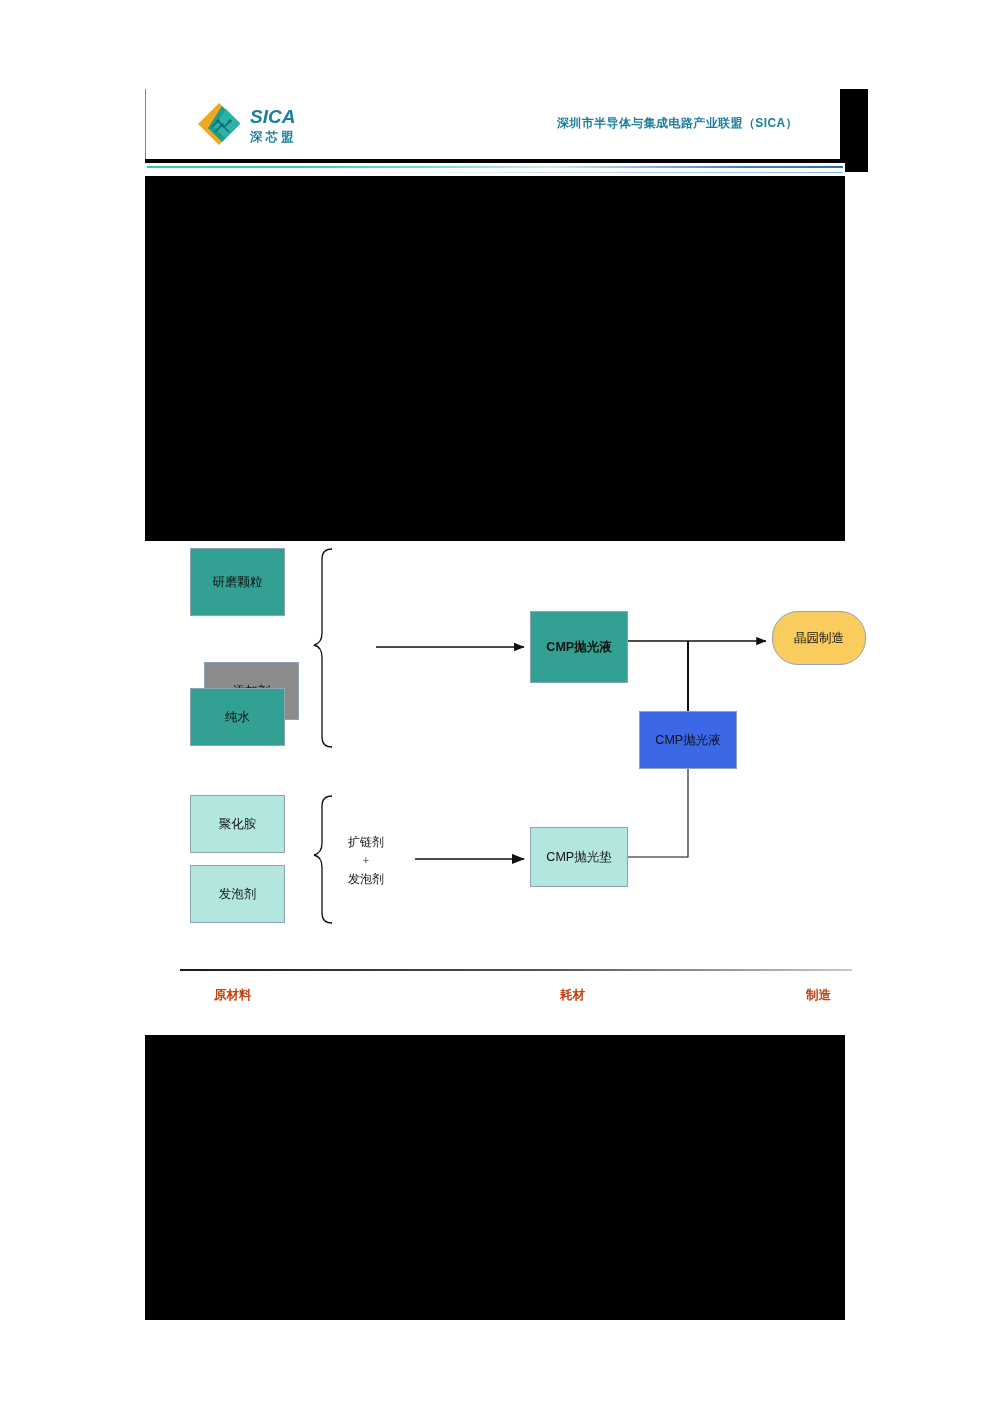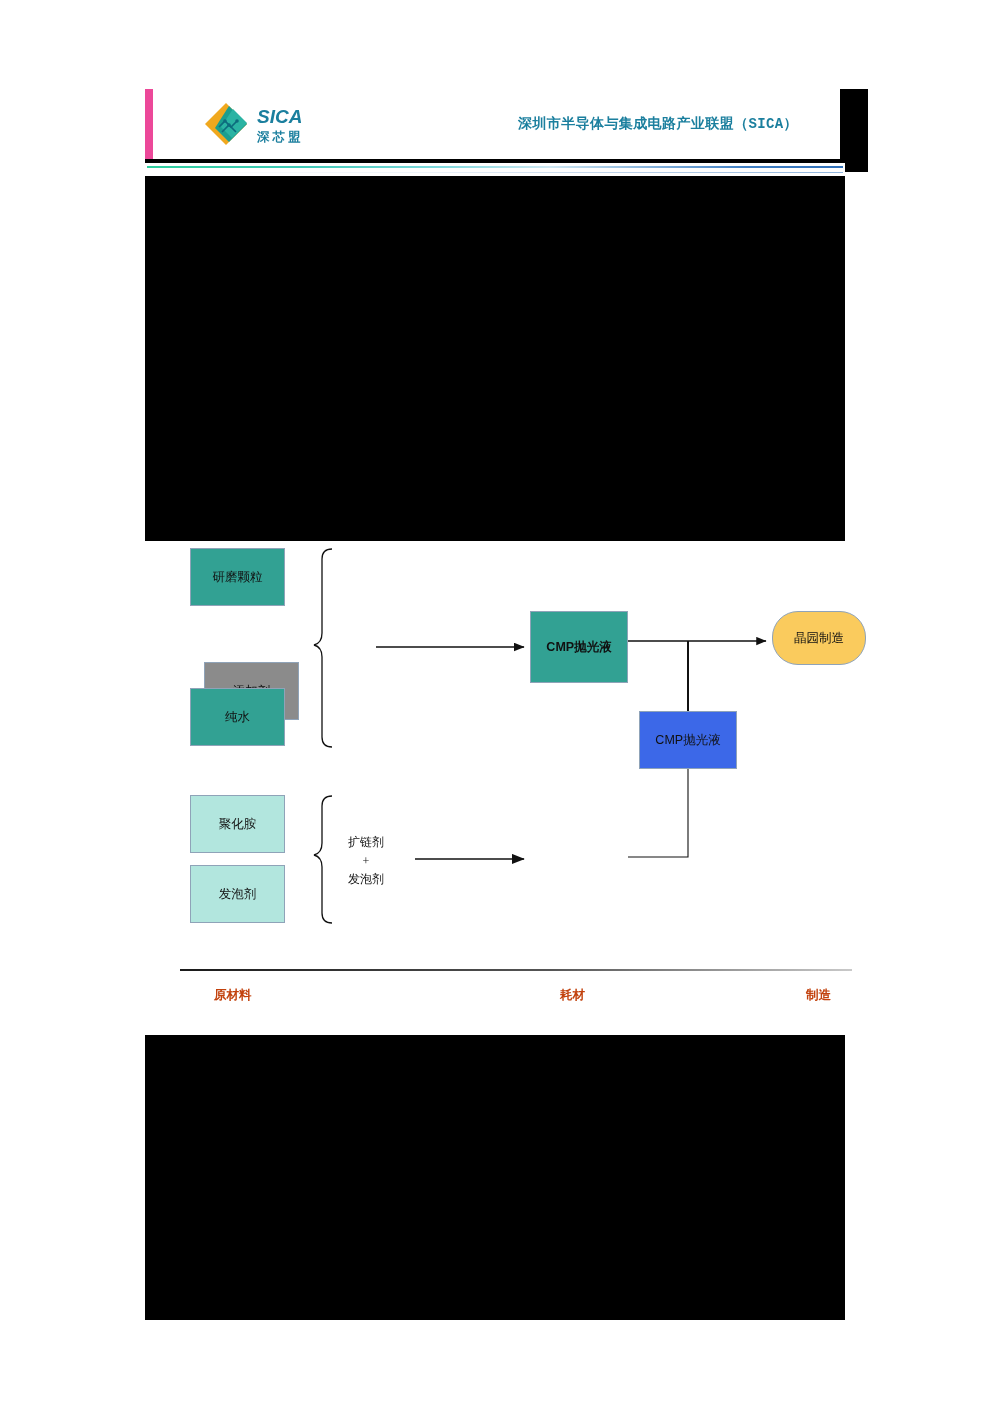--- a/index.html
+++ b/index.html
@@ -10,45 +10,45 @@
   #page{position:absolute;inset:0;background:#ffffff;}
 
   
   .redacted{position:absolute;background:#000000;}
   #redact-top      {left:145px; top:172px;  width:700px;  height:369px;}
   #redact-right    {left:840px; top:89px;   width:28px;   height:83px;}
   #redact-bottom   {left:145px; top:1035px; width:700px;  height:285px;}
 
   
   #header{position:absolute;left:145px;top:89px;width:695px;height:70px;
-          background:#ffffff;border-left:8px solid #ec4899;box-sizing:border-box;}
+          background:#ffffff;border-left:1px solid #ec4899;box-sizing:border-box;}
   #header-rule{position:absolute;left:145px;top:159px;width:695px;height:4px;background:#000000;}
 
   #logo{position:absolute;left:48px;top:10px;width:130px;height:50px;}
   #logo svg{display:block;}
 
-  #org-name{position:absolute;right:42px;top:26px;font-size:14px;font-weight:bold;
-            color:#1b7f9e;letter-spacing:.4px;white-space:nowrap;font-family:Liberation Mono, monospace;}
+  #org-name{position:absolute;right:42px;top:26px;font-size:12px;font-weight:bold;
+            color:#1b7f9e;letter-spacing:.4px;white-space:nowrap;}
 
   
   #divider-wrap{position:absolute;left:145px;top:163px;width:700px;height:13px;background:#ffffff;}
   #divider-1{position:absolute;left:2px;top:3px;width:696px;height:2.2px;
              background:linear-gradient(90deg,#2ecf9e 0%,#3ec9b6 22%,#7fd9dd 42%,#cfe8f3 58%,#3f7fc4 86%,#2f6fb8 100%);}
   #divider-2{position:absolute;left:2px;top:8.5px;width:696px;height:1.3px;
              background:linear-gradient(90deg,#ffffff 0%,#eef4fb 40%,#b9cfe8 70%,#8fb4dd 100%);}
 
   
   #figure{position:absolute;left:176px;top:541px;width:689px;height:494px;background:#ffffff;}
 
   .node{position:absolute;box-sizing:border-box;display:flex;align-items:center;
         justify-content:center;font-size:12.5px;color:#111111;text-align:center;
         border:1px solid #8fa3b8;line-height:1.2;}
 
   
-  #n-abrasive {left:14px;  top:7px;   width:95px; height:58px; background:#32a193;}
+  #n-abrasive {left:14px;  top:7px;   width:95px; height:68px; background:#32a193;}
   #n-additive {left:28px;  top:77px;  width:95px; height:58px; background:#8b8b8b;margin-top:44px;}
   #n-water    {left:14px;  top:147px; width:95px; height:58px; background:#32a193;}
   #n-polyol   {left:14px;  top:254px; width:95px; height:58px; background:#b2e6de;}
   #n-foaming  {left:14px;  top:324px; width:95px; height:58px; background:#b2e6de;}
 
   
   #n-slurry   {left:354px; top:70px;  width:98px; height:72px; background:#32a193;font-weight:bold;}
   #n-pad      {left:354px; top:286px; width:98px; height:60px; background:#b2e6de;}
   #n-equip    {left:463px; top:170px; width:98px; height:58px; background:#3c68e8;}
   #n-fab      {left:596px; top:70px;  width:94px; height:54px; background:#facb5d;border-radius:26px;}
@@ -131,20 +131,21 @@
       <polyline points="512,228 512,316 452,316" fill="none" stroke="#111111" stroke-width="1.1"></polyline>
     </svg>
 
     <div class="node" id="n-abrasive">研磨颗粒</div>
     <div class="node" id="n-additive">添加剂</div>
     <div class="node" id="n-water">纯水</div>
     <div class="node" id="n-polyol">聚化胺</div>
     <div class="node" id="n-foaming">发泡剂</div>
 
     <div class="node" id="n-slurry">CMP抛光液</div>
+    <div class="node" id="n-pad">CMP抛光垫</div>
     <div class="node" id="n-equip">CMP抛光液</div>
     <div class="node" id="n-fab">晶园制造</div>
 
     <div id="reagent-label">
       <div>扩链剂</div>
       <div>+</div>
       <div>发泡剂</div>
     </div>
 
     <div id="axis-line"></div>

